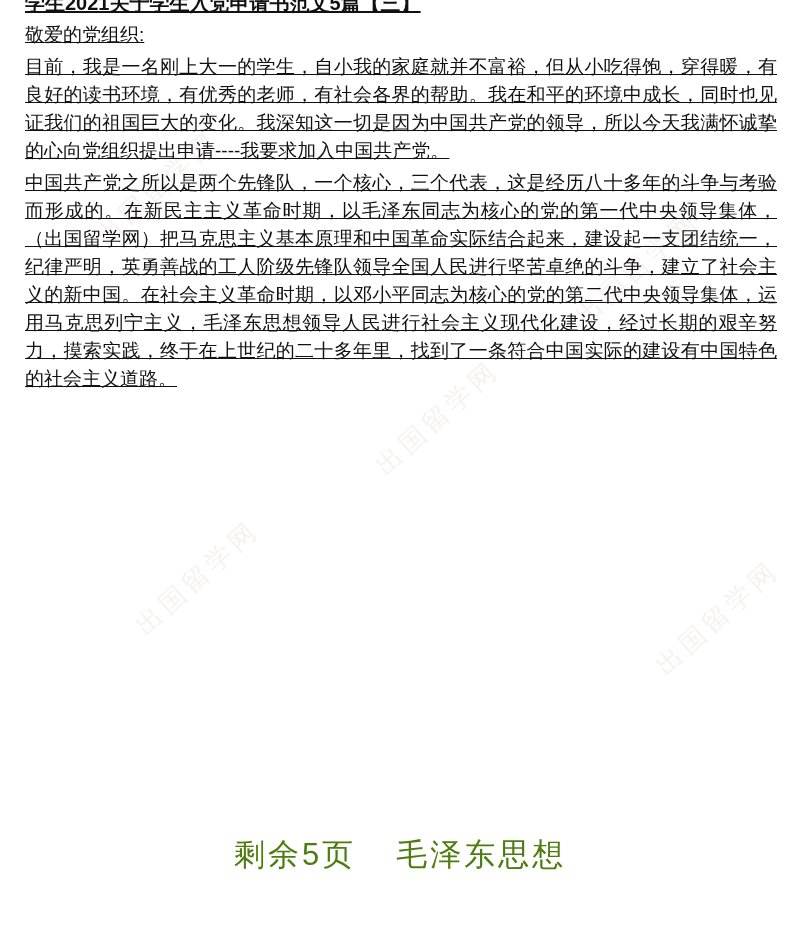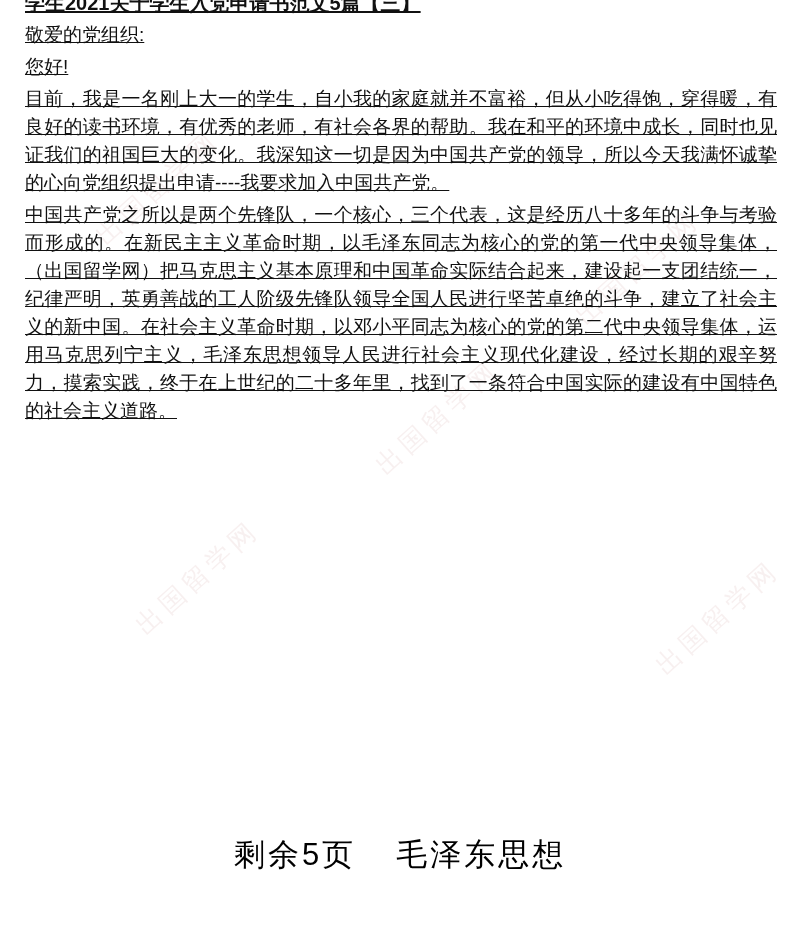--- a/index.html
+++ b/index.html
@@ -25,21 +25,21 @@
   .doc .title{font-weight:600;font-size:20px;}
   .footer{
     position:absolute;
     left:0;top:834px;
     width:100%;
     display:flex;
     justify-content:center;
     align-items:center;
     gap:40px;
     font-size:31px;
-    color:#000000;
+    color:#4d7c0f;
     letter-spacing:3px;
     z-index:2;
   }
   .watermark-layer{position:absolute;inset:0;z-index:1;pointer-events:none;}
   .watermark-layer span{
     position:absolute;
     transform:rotate(-42deg);
     font-size:26px;
     letter-spacing:5px;
     color:#c98f8f;
@@ -61,21 +61,20 @@
     <span class="wm1">出国留学网</span>
     <span class="wm2">出国留学网</span>
     <span class="wm3">出国留学网</span>
     <span class="wm4">出国留学网</span>
     <span class="wm5">出国留学网</span>
   </div>
 
   <div class="doc">
     <p class="title">学生2021关于学生入党申请书范文5篇【三】</p>
     <p>敬爱的党组织:</p>
-    <p>您好!</p>
     <p>目前，我是一名刚上大一的学生，自小我的家庭就并不富裕，但从小吃得饱，穿得暖，有良好的读书环境，有优秀的老师，有社会各界的帮助。我在和平的环境中成长，同时也见证我们的祖国巨大的变化。我深知这一切是因为中国共产党的领导，所以今天我满怀诚挚的心向党组织提出申请----我要求加入中国共产党。</p>
     <p>中国共产党之所以是两个先锋队，一个核心，三个代表，这是经历八十多年的斗争与考验而形成的。在新民主主义革命时期，以毛泽东同志为核心的党的第一代中央领导集体，（出国留学网）把马克思主义基本原理和中国革命实际结合起来，建设起一支团结统一，纪律严明，英勇善战的工人阶级先锋队领导全国人民进行坚苦卓绝的斗争，建立了社会主义的新中国。在社会主义革命时期，以邓小平同志为核心的党的第二代中央领导集体，运用马克思列宁主义，毛泽东思想领导人民进行社会主义现代化建设，经过长期的艰辛努力，摸索实践，终于在上世纪的二十多年里，找到了一条符合中国实际的建设有中国特色的社会主义道路。</p>
   </div>
 
   <div class="footer">
     <span>剩余5页</span>
     <span>毛泽东思想</span>
   </div>
 
 </div>

